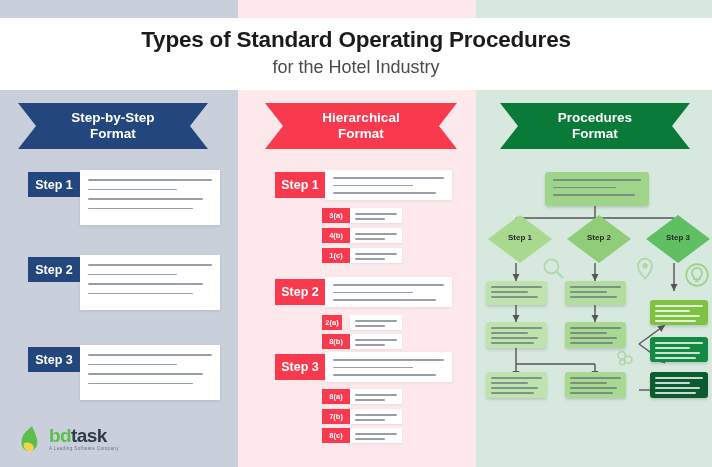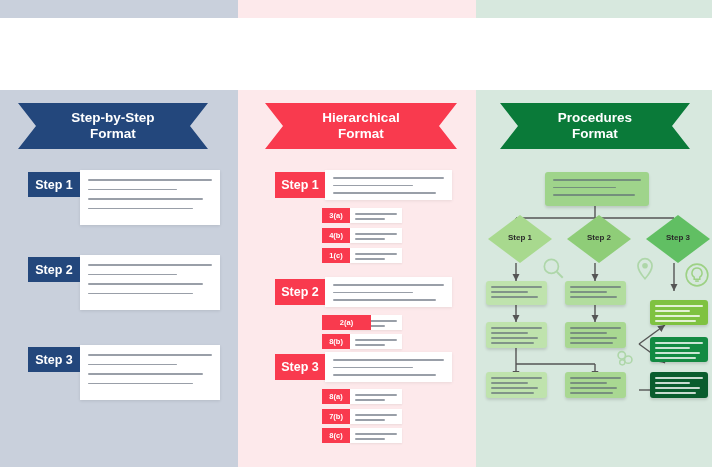--- a/index.html
+++ b/index.html
@@ -97,20 +97,22 @@
 </head>
 <body>
 
 <div id="poster">
 
   <div class="panel panel-blue"></div>
   <div class="panel panel-pink"></div>
   <div class="panel panel-green"></div>
 
   <div class="title-band">
+    <div class="title-main">Types of Standard Operating Procedures</div>
+    <div class="title-sub">for the Hotel Industry</div>
   </div>
 
   <div class="ribbon ribbon-blue">
     <div>
       <span>Step-by-Step</span><br>
       <span>Format</span>
     </div>
   </div>
   <div class="ribbon ribbon-pink">
     <div>
@@ -200,21 +202,21 @@
         </div>
     </div>
     <div class="hi-badge" style="left:275px; top:279px; width:50px; height:26px;">Step 2</div>
 
     <div class="hi-sub-card" style="left:350px; top:315px; width:52px;">
       <div class="lines">
           <div class="ln" style="left: 5px; top: 5px; width: 42px;"></div>
           <div class="ln" style="left: 5px; top: 10px; width: 30.24px;"></div>
         </div>
     </div>
-    <div class="hi-sub-badge" style="left:322px; top:315px; width:49px;">2(a)</div>
+    <div class="hi-sub-badge" style="left:322px; top:315px; width:20px;">2(a)</div>
 
     <div class="hi-sub-card" style="left:350px; top:334px; width:52px;">
       <div class="lines">
           <div class="ln" style="left: 5px; top: 5px; width: 42px;"></div>
           <div class="ln" style="left: 5px; top: 10px; width: 30.24px;"></div>
         </div>
     </div>
     <div class="hi-sub-badge" style="left:322px; top:334px; width:28px;">8(b)</div>
 
     <div class="hi-card" style="left:325px; top:352px; width:127px; height:30px;">
@@ -393,14 +395,26 @@
       <path d="M12 5.5a4.6 4.6 0 0 0-2.6 8.4v2.1h5.2v-2.1A4.6 4.6 0 0 0 12 5.5z" fill="none" stroke="#6fbf3e" stroke-width="1.4"></path>
       <line x1="10.3" y1="17.6" x2="13.7" y2="17.6" stroke="#6fbf3e" stroke-width="1.4"></line>
     </svg>
     <svg class="wm" style="left:612px; top:345px;" width="26" height="26" viewBox="0 0 24 24">
       <circle cx="9" cy="9.5" r="3.4" fill="none" stroke="#8ec97f" stroke-width="1.5"></circle>
       <circle cx="15" cy="13.5" r="3.4" fill="none" stroke="#8ec97f" stroke-width="1.5"></circle>
       <circle cx="9.5" cy="16" r="2.4" fill="none" stroke="#8ec97f" stroke-width="1.3"></circle>
     </svg>
   </div>
 
+  <div style="position:absolute; left:18px; top:424px; display:flex; align-items:center;">
+    <svg width="26" height="30" viewBox="0 0 26 30">
+      <path d="M14 2C9 7 4 10 3.5 17.5 3.1 23 6.5 27 11 27c5.5 0 9-4.5 8.2-10.5C18.7 12 16 7 14 2z" fill="#5bbf4a"></path>
+      <path d="M6.5 19c2.5-1 6.5-.6 8.5 2.2 1.4 2 1 4.6-1.2 5.6-2.8 1.3-6.6-.4-7.8-3.6-.6-1.6-.4-3.3.5-4.2z" fill="#f5d44a"></path>
+    </svg>
+    <div style="margin-left:5px; line-height:1;">
+      <div style="font-size:19px; font-weight:bold; color:#2e3a4a; letter-spacing:-.6px;">
+        <span style="color:#5bbf4a;">bd</span><span>task</span>
+      </div>
+      <div style="font-size:4.6px; color:#6b7686; letter-spacing:.35px; margin-top:2px;">A Leading Software Company</div>
+    </div>
+  </div>
 
 </div>
 
 </body></html>

